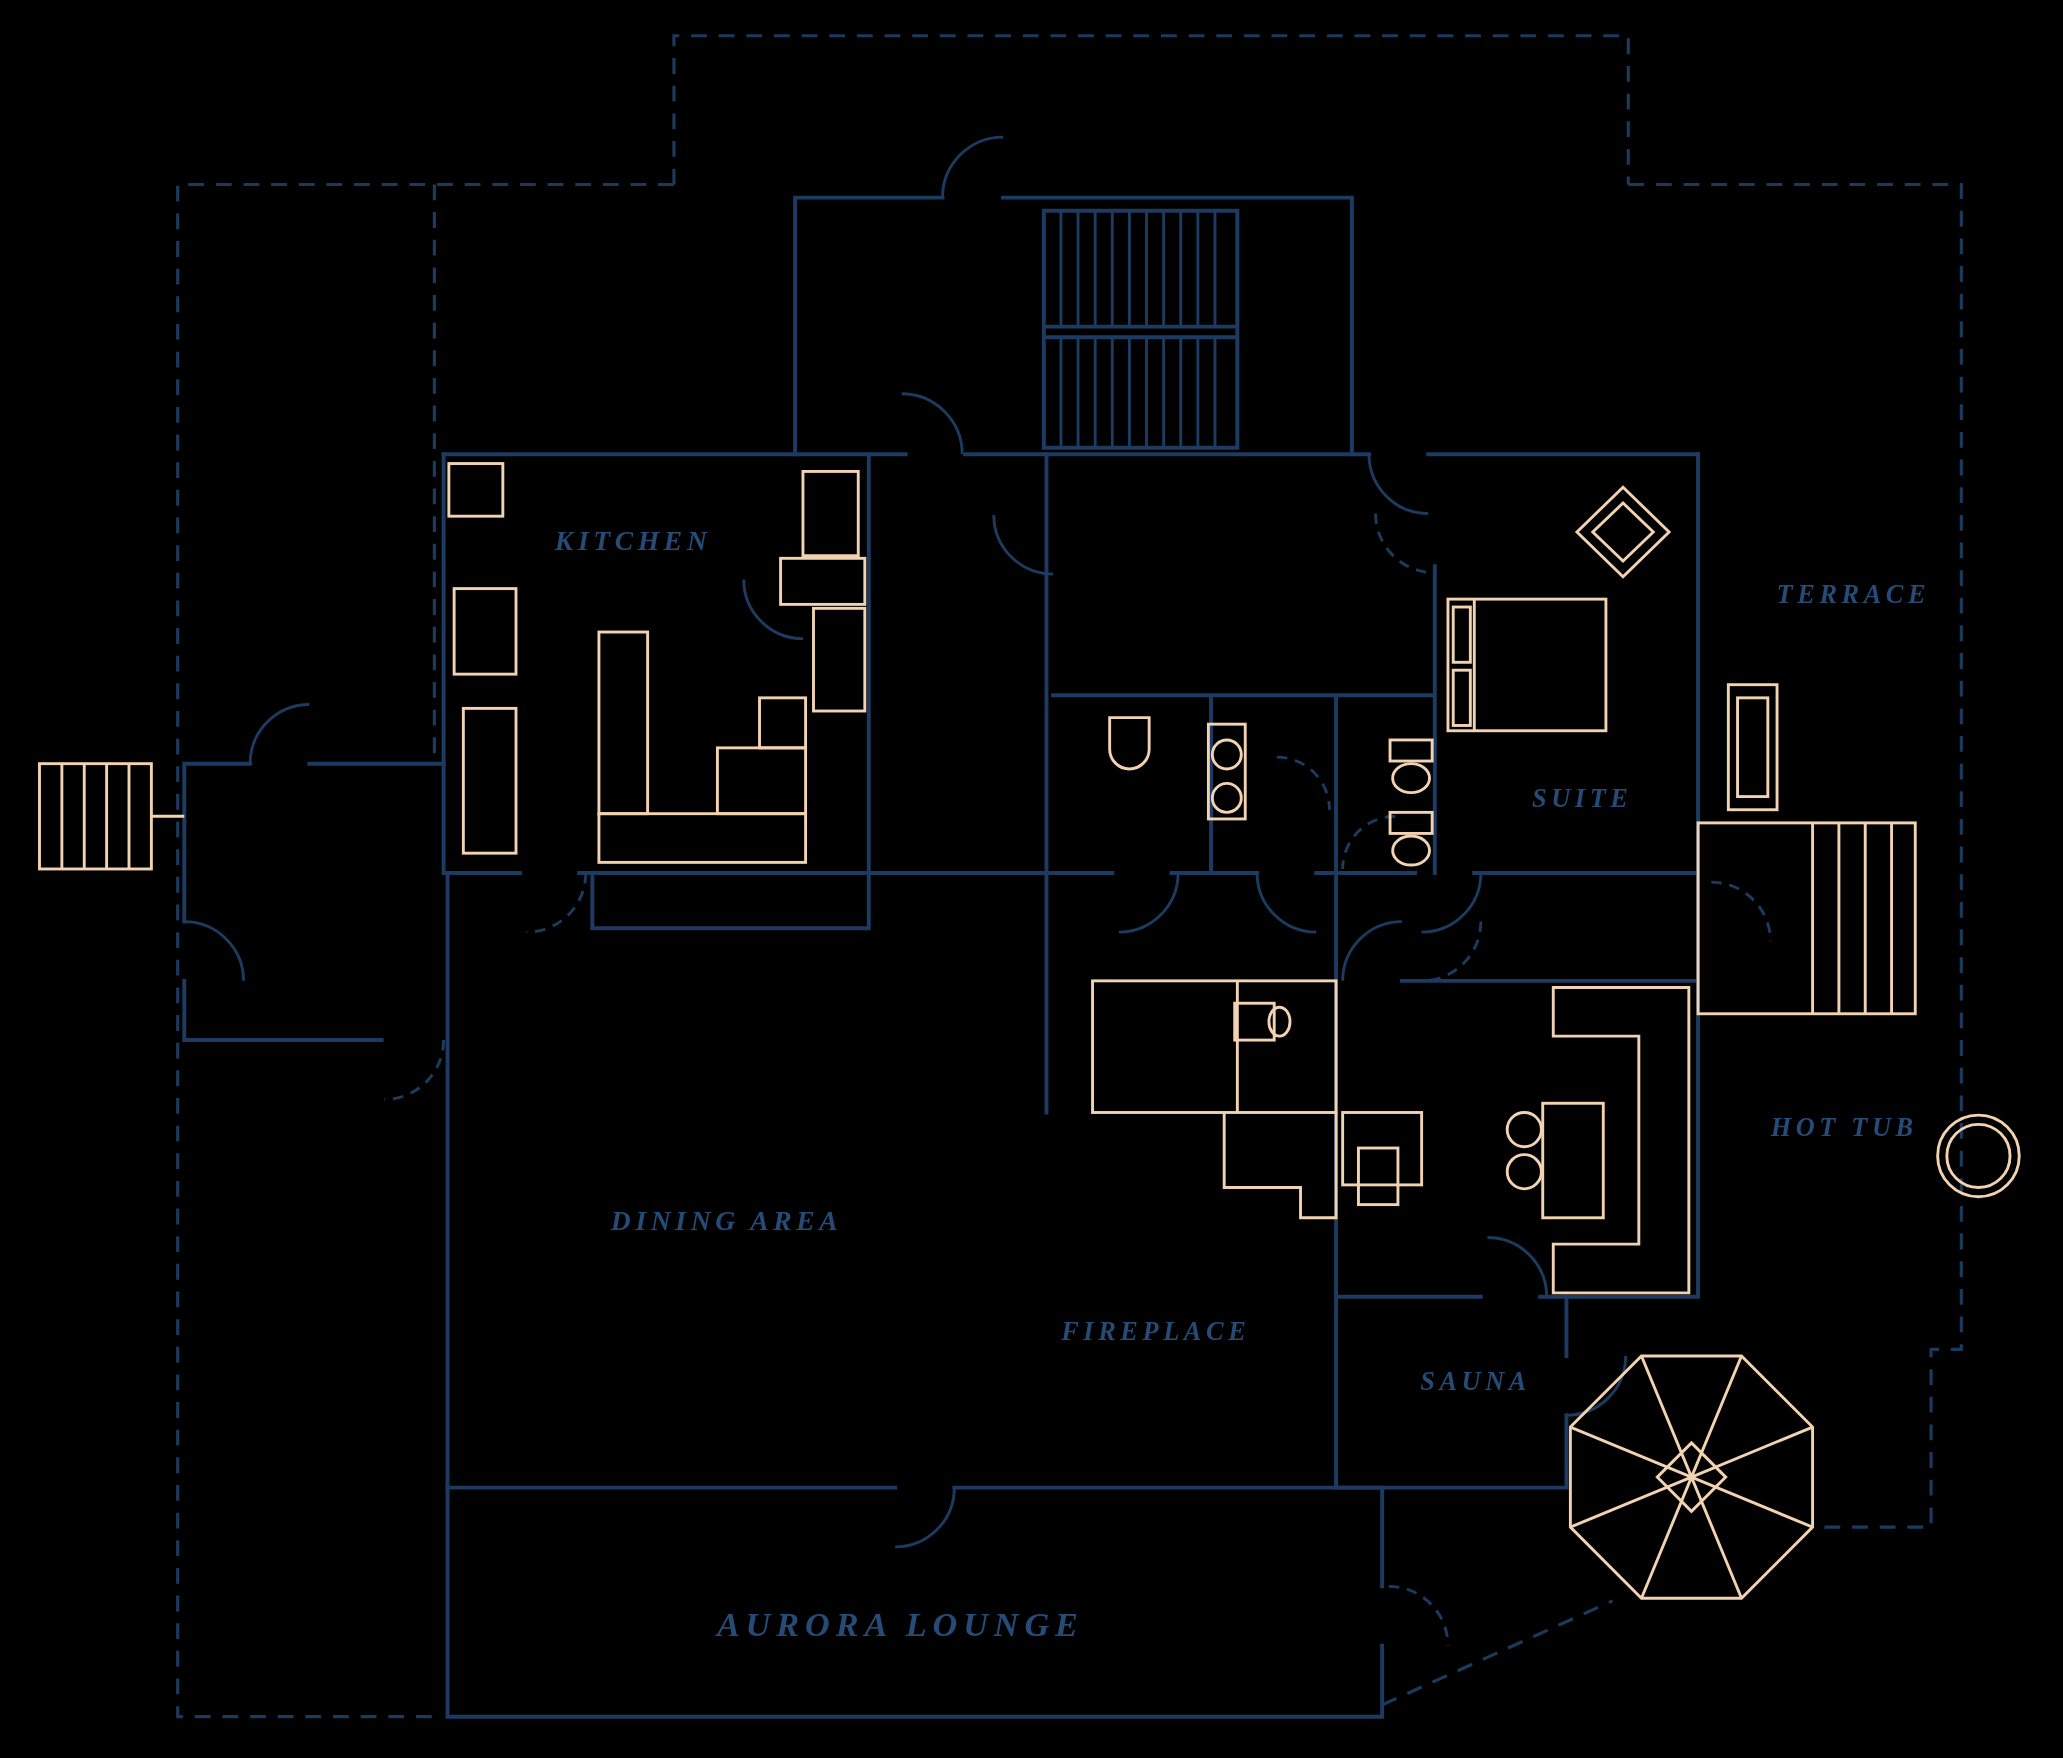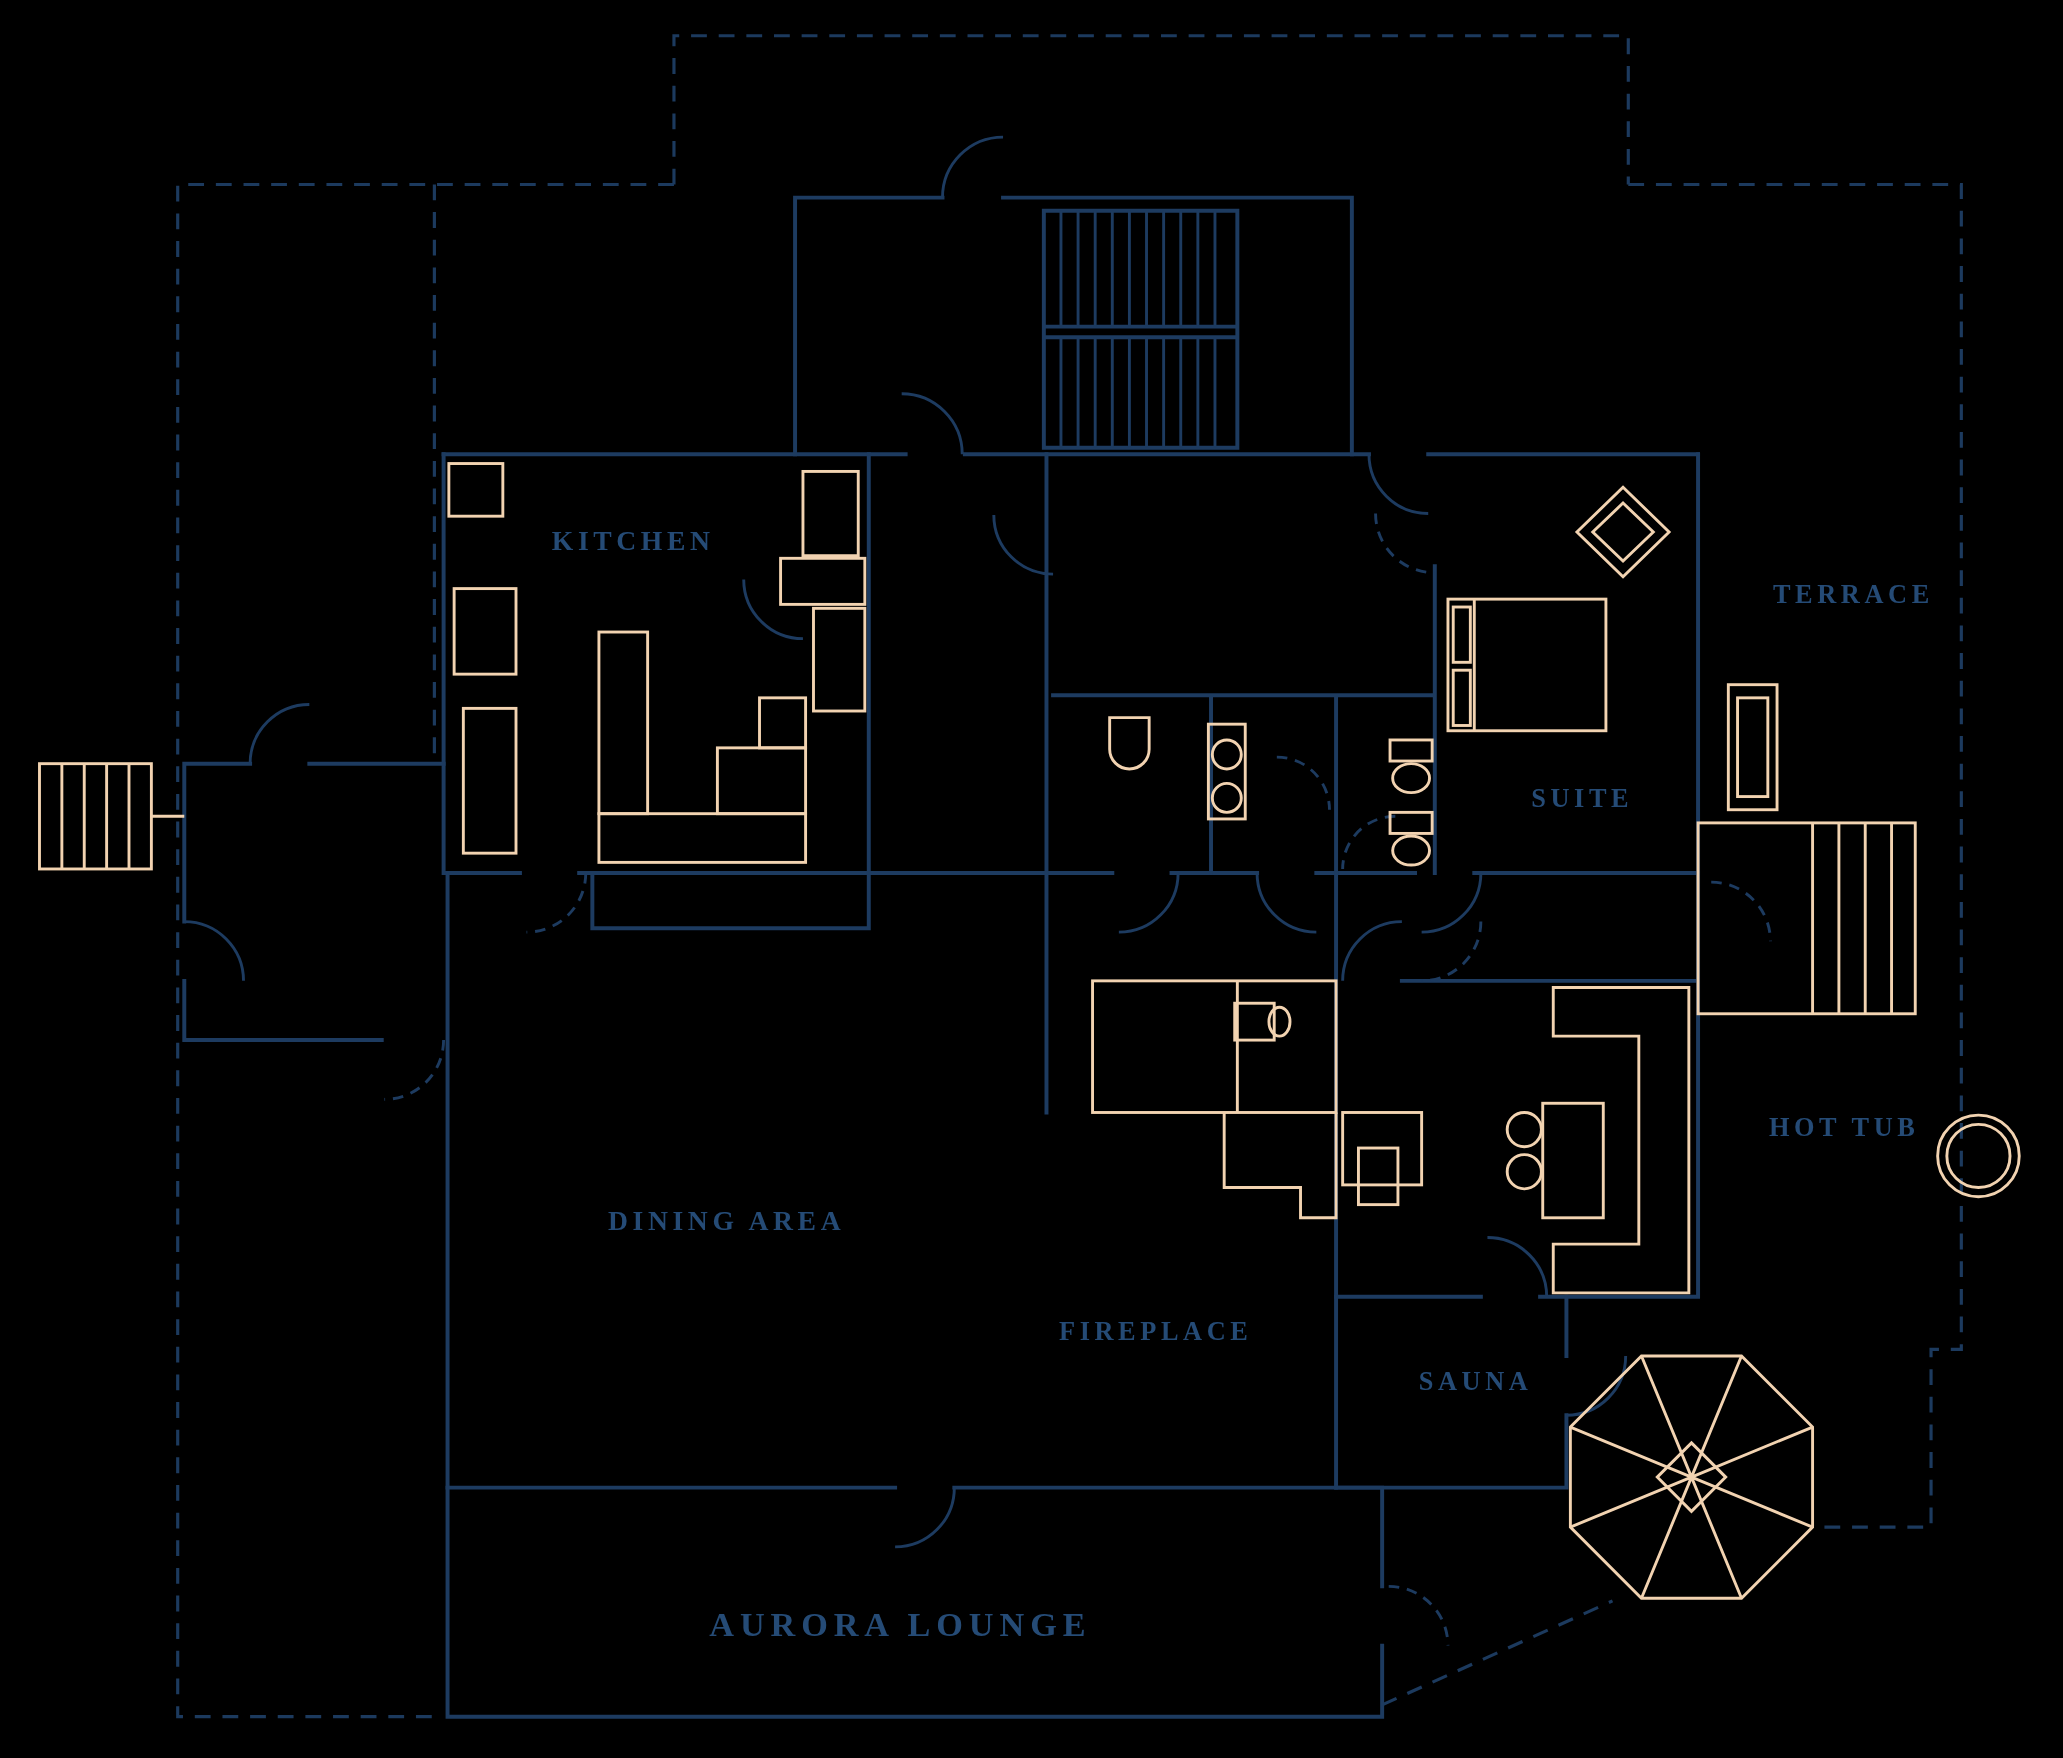--- a/index.html
+++ b/index.html
@@ -3,21 +3,21 @@
 <meta charset="utf-8">
 <style>
   :root{
     --background:#000000;
     --walls:#1d3b60;
     --dashed:#1c3a5e;
     --furniture:#f2d3b1;
     --labels:#254b76;
   }
   html,body{margin:0;padding:0;background:var(--background);}
-  .stage{width:1660px;height:1759px;background:var(--background);}
+  .stage{width:1660px;height:1759px;background:var(--background);font-style:italic;}
   svg.plan{display:block;width:2064px;height:1759px;}
   .wall{stroke:var(--walls);stroke-width:3;fill:none;stroke-linecap:square;}
   .thinwall{stroke:var(--walls);stroke-width:2.2;fill:none;}
   .dashedline{stroke:var(--dashed);stroke-width:2.4;fill:none;stroke-dasharray:12 9;}
   .arc{stroke:var(--walls);stroke-width:2.2;fill:none;}
   .arc.dash{stroke-dasharray:8 6;}
   .furn{stroke:var(--furniture);stroke-width:2.2;fill:none;stroke-linejoin:miter;}
   text.room{
     fill:var(--labels);
     font-family:"Liberation Serif", serif;

